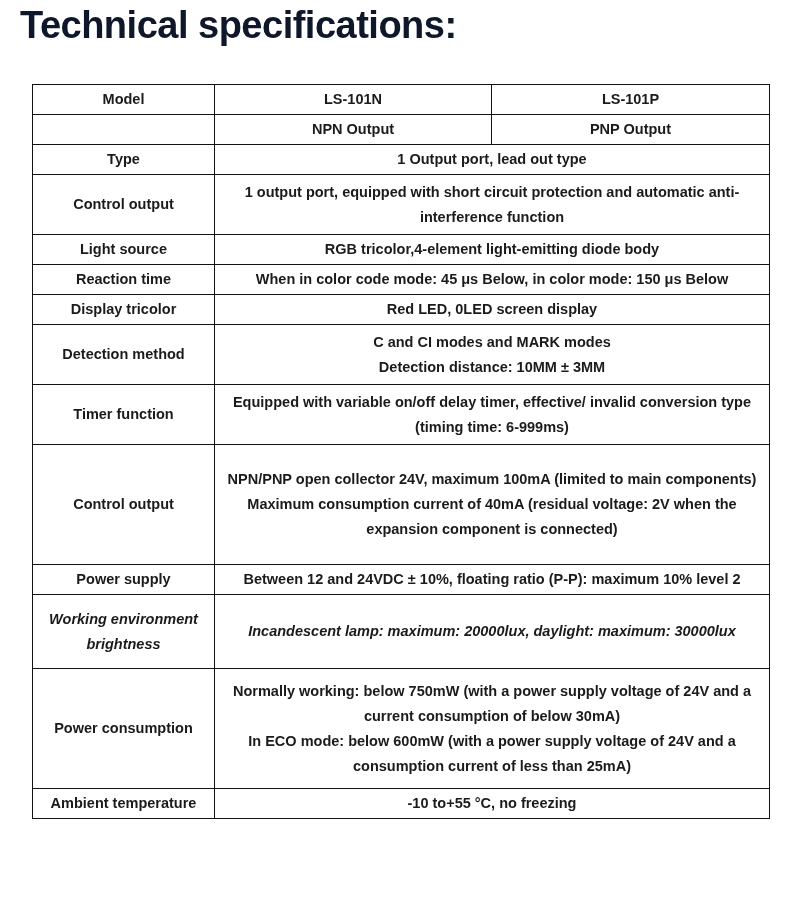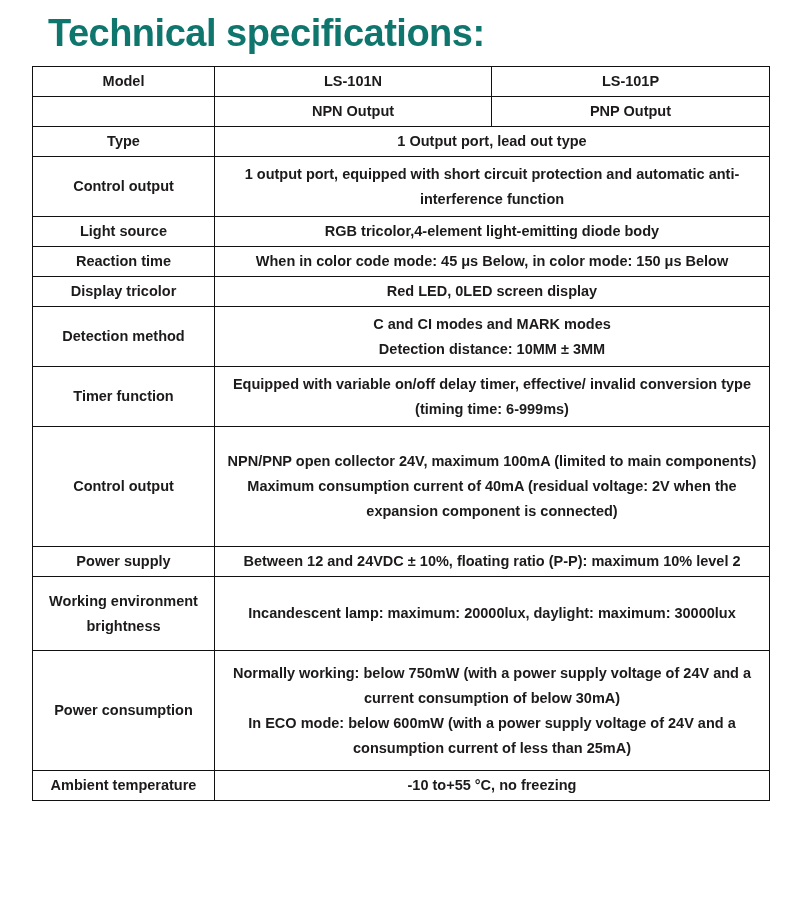--- a/index.html
+++ b/index.html
@@ -11,54 +11,53 @@
       width: 800px;
       height: 900px;
       position: relative;
       overflow: hidden;
       font-family: "Liberation Sans", "DejaVu Sans", sans-serif;
       color: #1c1a1b;
     }
     .title {
       position: absolute;
       left: 20px;
-      top: 8px;
+      top: 0;
       font-size: 38px;
       font-weight: bold;
       letter-spacing: -0.5px;
-      color: #0f766e;
+      color: #0f172a;
       line-height: 50px;
       white-space: nowrap;
-      margin-left: 28px;
     }
     table.specs {
       position: absolute;
       left: 32px;
-      top: 66px;
+      top: 84px;
       width: 737px;
       border-collapse: collapse;
       table-layout: fixed;
     }
     table.specs td {
       border: 1.5px solid #111111;
       text-align: center;
       vertical-align: middle;
       font-size: 14.5px;
       font-weight: bold;
       line-height: 25px;
       padding: 0 4px;
       box-sizing: border-box;
       color: #1c1a1b;
     }
     col.c-label { width: 182px; }
     col.c-n { width: 277px; }
     col.c-p { width: 278px; }
     tr.h30 { height: 30px; }
     tr.h60 { height: 60px; }
-    tr.h74 { height: 74px; }
+    tr.h74 { height: 74px; font-style: italic; }
     tr.h120 { height: 120px; }
     td .line { display: block; }
     td.label { padding: 0 2px; }
   </style>
 </head>
 <body>
 
 <div class="title">Technical specifications:</div>
 
 <table class="specs">

